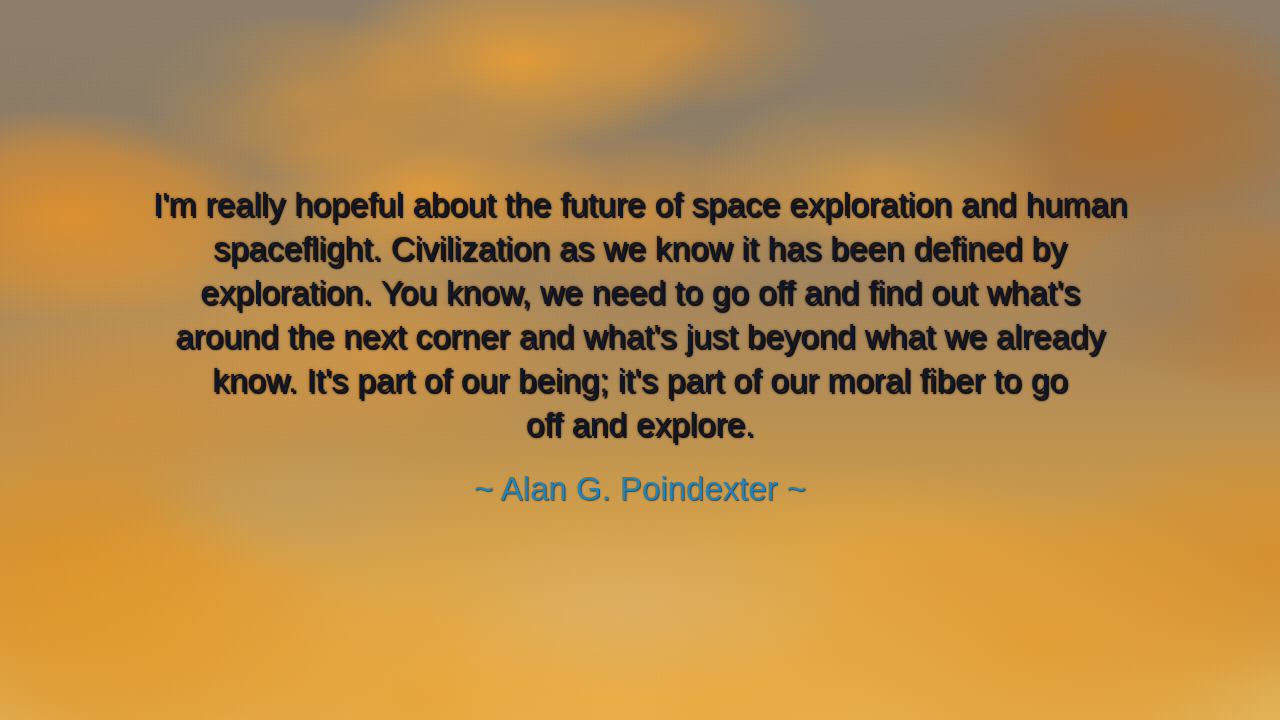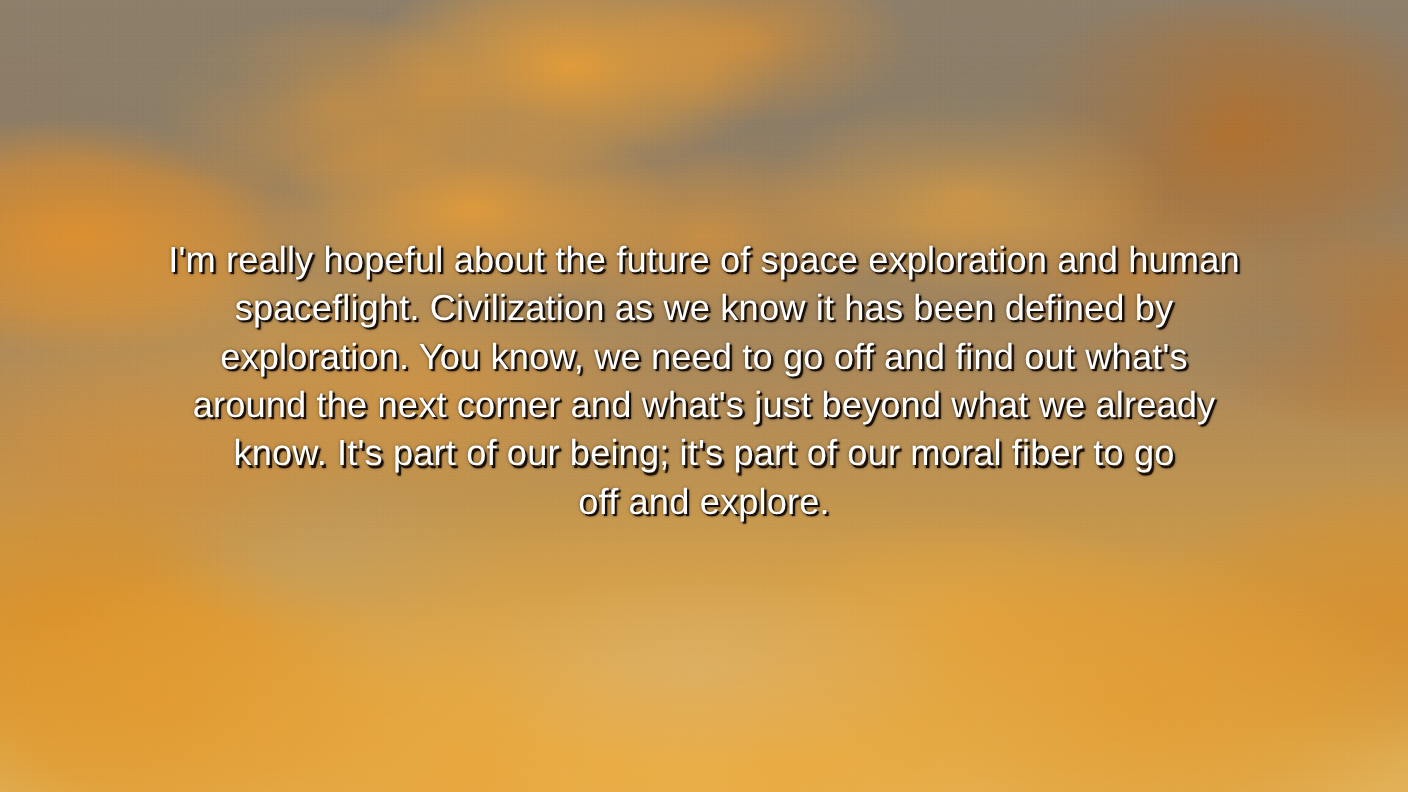--- a/index.html
+++ b/index.html
@@ -164,22 +164,23 @@
   <div class="bg-layer" id="sky-base"></div>
   <div class="bg-layer" id="clouds-a"></div>
   <div class="bg-layer" id="clouds-b"></div>
   <div class="bg-layer" id="clouds-c"></div>
   <div class="bg-layer" id="glow"></div>
   <div class="bg-layer" id="sky-holes"></div>
   <div class="bg-layer" id="grain"></div>
 
   <div id="quote-card">
     <div id="content-shift">
-      <p id="quote-text" style="color: #ffffff;">I'm really hopeful about the future of space exploration and human
+      <p id="quote-text" style="color: #0f172a;">I'm really hopeful about the future of space exploration and human
 spaceflight. Civilization as we know it has been defined by
 exploration. You know, we need to go off and find out what's
 around the next corner and what's just beyond what we already
 know. It's part of our being; it's part of our moral fiber to go
 off and explore.</p>
+      <div id="quote-attribution" style="color: rgb(35, 131, 187);">~ Alan G. Poindexter ~</div>
     </div>
   </div>
 
 </div>
 
 </body></html>

